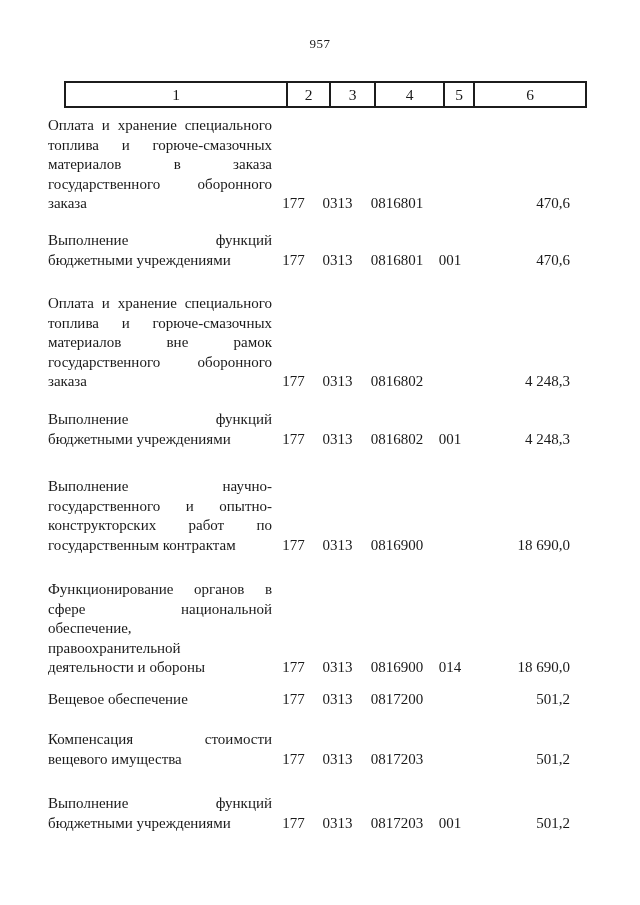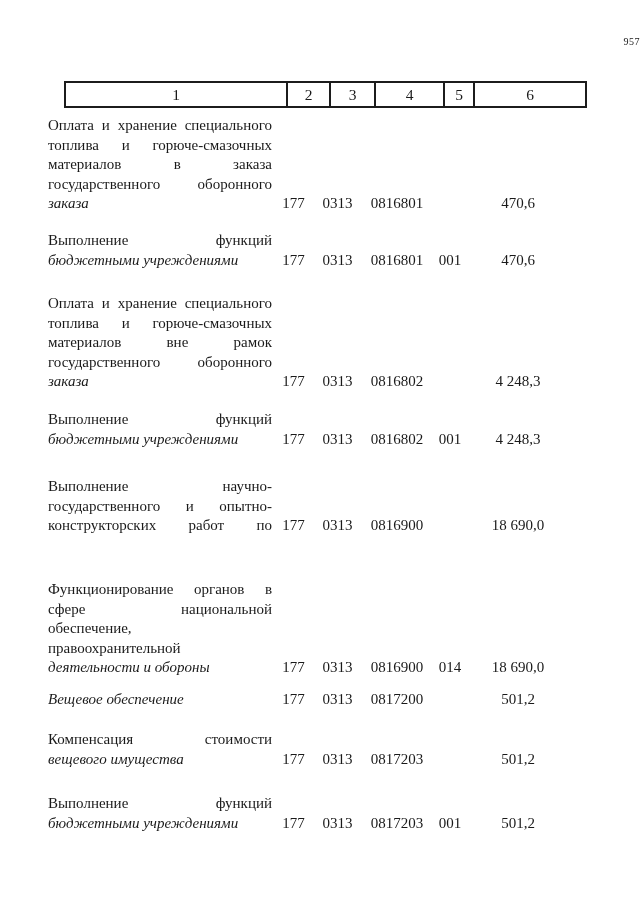--- a/index.html
+++ b/index.html
@@ -14,22 +14,22 @@
     background: #ffffff;
     font-family: "Liberation Serif", "DejaVu Serif", serif;
     color: #1a1a1a;
     overflow: hidden;
   }
   .pagenum {
     position: absolute;
     top: 36px;
     left: 0;
     right: 0;
-    text-align: right;
-    font-size: 10px;
+    text-align: center;
+    font-size: 13px;
     letter-spacing: 0.5px;
   }
   
   .thead {
     position: absolute;
     top: 81px;
     left: 64px;
     width: 523px;
     height: 27px;
     box-sizing: border-box;
@@ -58,28 +58,27 @@
     line-height: 19.5px;
   }
   .c1 { grid-column: 1; }
   .ln {
     text-align: justify;
     text-align-last: justify;
   }
   .ln.last {
     text-align: left;
     text-align-last: left;
-    font-style: italic;
   }
   .cell {
     text-align: center;
     white-space: nowrap;
   }
   .amount {
-    text-align: center;
+    text-align: right;
     white-space: nowrap;
   }
 </style>
 </head>
 <body>
 
 <div class="sheet">
 
   <div class="pagenum">957</div>
 
@@ -144,20 +143,21 @@
     <div class="cell">0816802</div>
     <div class="cell">001</div>
     <div class="amount">4 248,3</div>
   </div>
 
   <div class="row" style="top:477px">
     <div class="c1">
       <div class="ln">Выполнение научно-</div>
       <div class="ln">государственного и опытно-</div>
       <div class="ln">конструкторских работ по</div>
+      <div class="ln last">государственным контрактам</div>
     </div>
     <div class="cell">177</div>
     <div class="cell">0313</div>
     <div class="cell">0816900</div>
     <div class="cell"></div>
     <div class="amount">18 690,0</div>
   </div>
 
   <div class="row" style="top:580px">
     <div class="c1">

